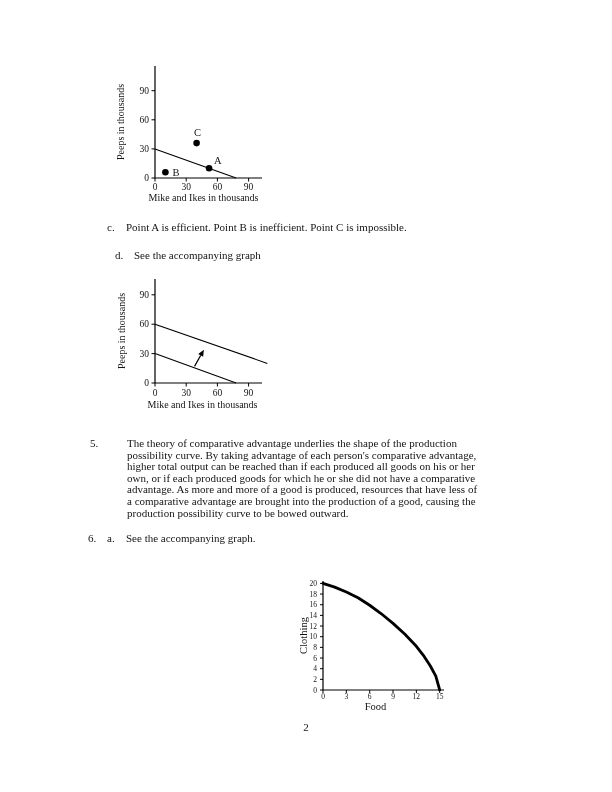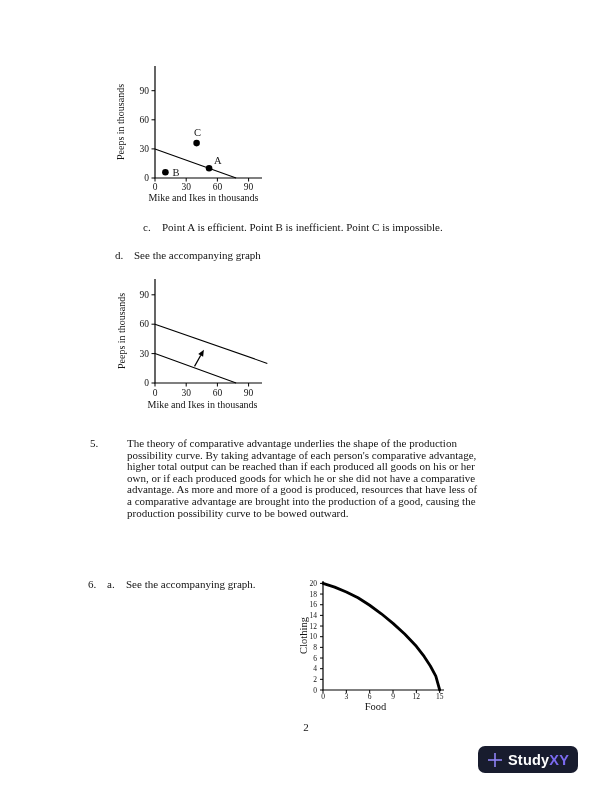--- a/index.html
+++ b/index.html
@@ -16,29 +16,29 @@
   #chart1{left:100px;top:60px;}
   #chart2{left:100px;top:271px;}
   #chart3{left:295px;top:574px;}
   .textrow{
     position:absolute;
     font-size:11px;
     line-height:13px;
     white-space:nowrap;
   }
   .textrow .lbl{display:inline-block;width:19px;}
-  #item-c{left:107px;top:221px;margin-left:36px;}
+  #item-c{left:107px;top:221px;}
   #item-d{left:107px;top:249px;margin-left:8px;}
   #item-5{
     position:absolute;left:90px;top:438px;width:402px;
     font-size:11px;line-height:11.6px;
   }
   #item-5 .num{position:absolute;left:0;top:0;}
   #item-5 p{margin:0 8px 0 37px;text-align:left;}
-  #item-6{left:88px;top:578px;}
+  #item-6{left:88px;top:532px;}
   #item-6 .lbl6{display:inline-block;width:19px;}
   #item-6 .lbl6a{display:inline-block;width:19px;}
   .pagenum{
     position:absolute;left:0;right:0;top:721px;
     text-align:center;font-size:11px;
   }
   .brand{
     position:absolute;left:478px;top:746px;
     width:100px;height:27px;
     background:#181c2e;
@@ -164,24 +164,14 @@
       <text x="22" y="22.610000000000003" text-anchor="end" font-size="7.5" fill="#141414" font-family="&quot;Liberation Serif&quot;, serif">18</text>
       <line x1="25" y1="9.400000000000006" x2="28" y2="9.400000000000006" stroke="#000" stroke-width="1"></line>
       <text x="22" y="11.950000000000006" text-anchor="end" font-size="7.5" fill="#141414" font-family="&quot;Liberation Serif&quot;, serif">20</text>
       <polyline points="28,9.400000000000006 39.67,13.131 51.34,17.92800000000001 63.01,23.790999999999997 74.68,31.253 86.35,39.78099999999999 98.02,49.375 109.69,60.035 121.36,72.29400000000001 129.14,82.42099999999999 135.364,92.015 140.81,102.142 144.7,116" fill="none" stroke="#000" stroke-width="2.8" stroke-linejoin="round" stroke-linecap="round"></polyline>
       <text x="80.5" y="136" text-anchor="middle" font-size="10.5" fill="#141414" font-family="&quot;Liberation Serif&quot;, serif">Food</text>
       <text x="12" y="61.5" text-anchor="middle" font-size="10.5" fill="#141414" transform="rotate(-90 12 61.5)" font-family="&quot;Liberation Serif&quot;, serif">Clothing</text>
     </svg>
 
   <div class="pagenum">2</div>
 
-  <div class="brand" style="background: rgb(24, 28, 46);">
-    <svg width="16" height="16" viewBox="0 0 16 16">
-      <line x1="8" y1="1" x2="8" y2="15" stroke="#8f82f5" stroke-width="1.6"></line>
-      <line x1="1" y1="8" x2="15" y2="8" stroke="#8f82f5" stroke-width="1.6"></line>
-    </svg>
-    <span style="display:flex;">
-      <span class="word">Study</span>
-        <span class="accent" style="color: rgb(123, 106, 240);">XY</span>
-    </span>
-  </div>
 
 </div>
 
 </body></html>

